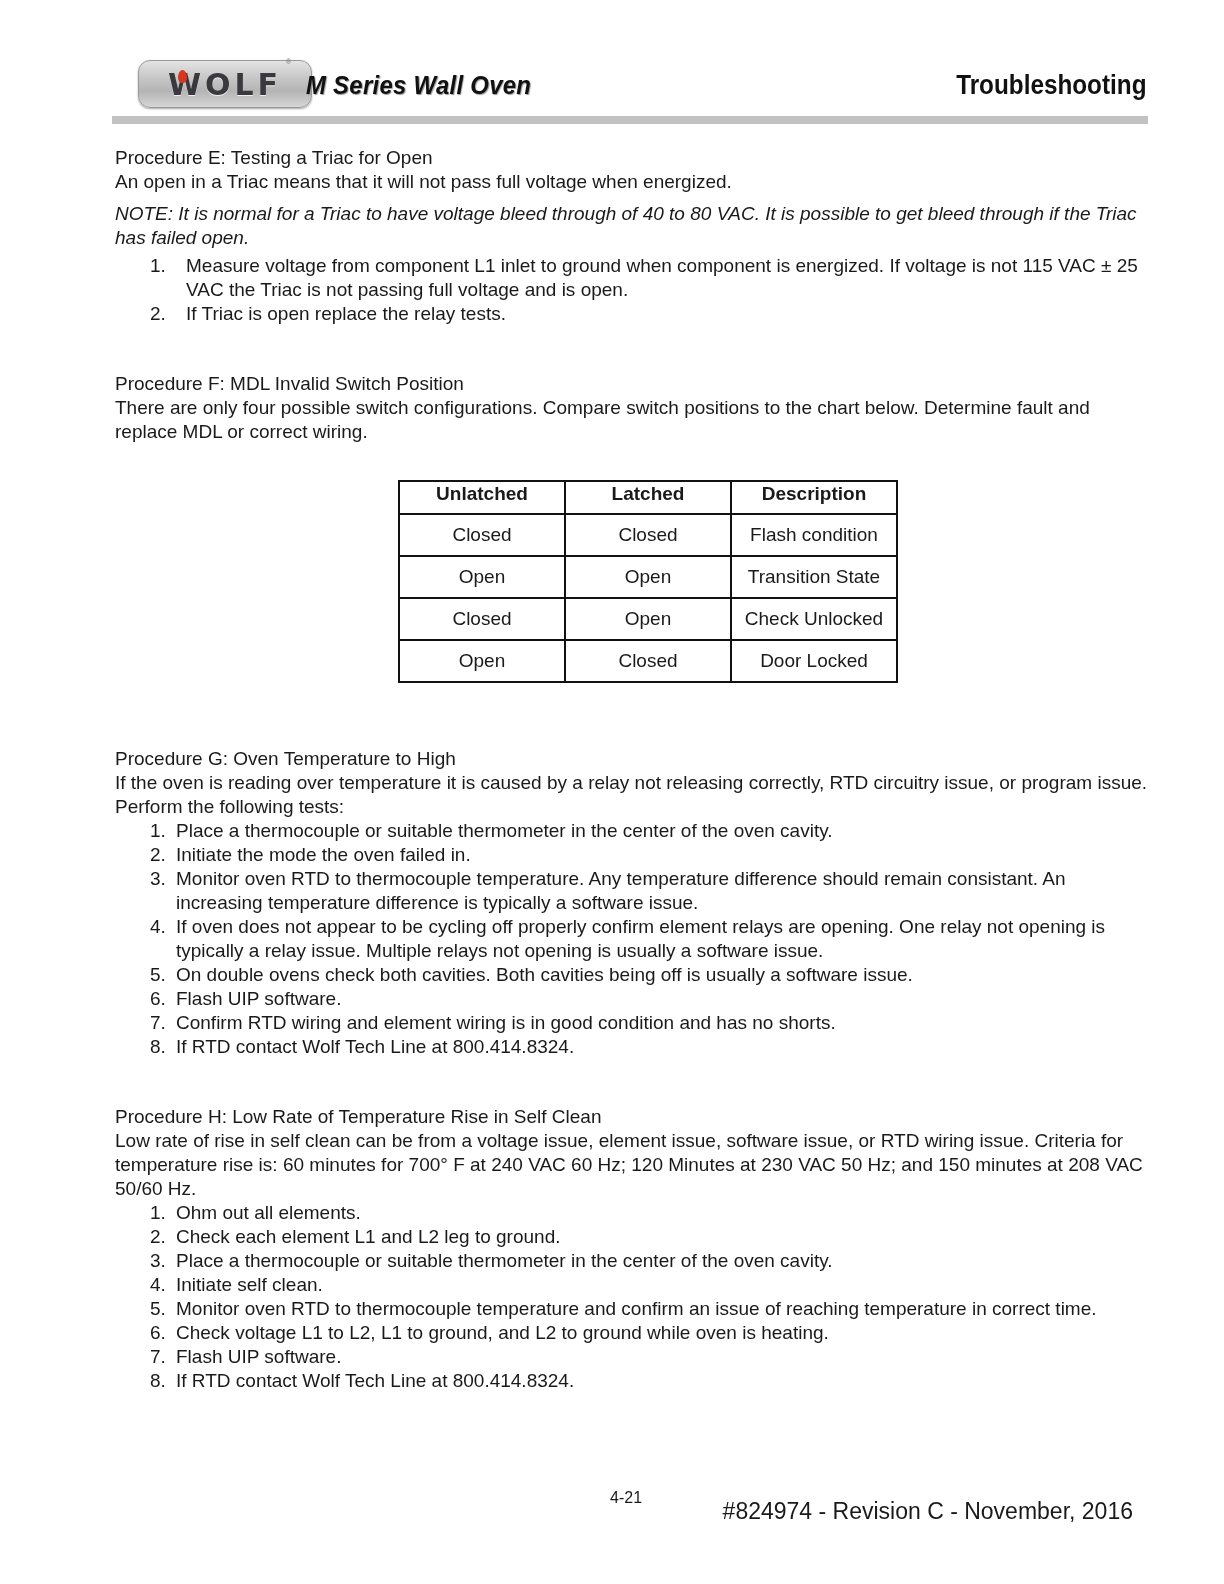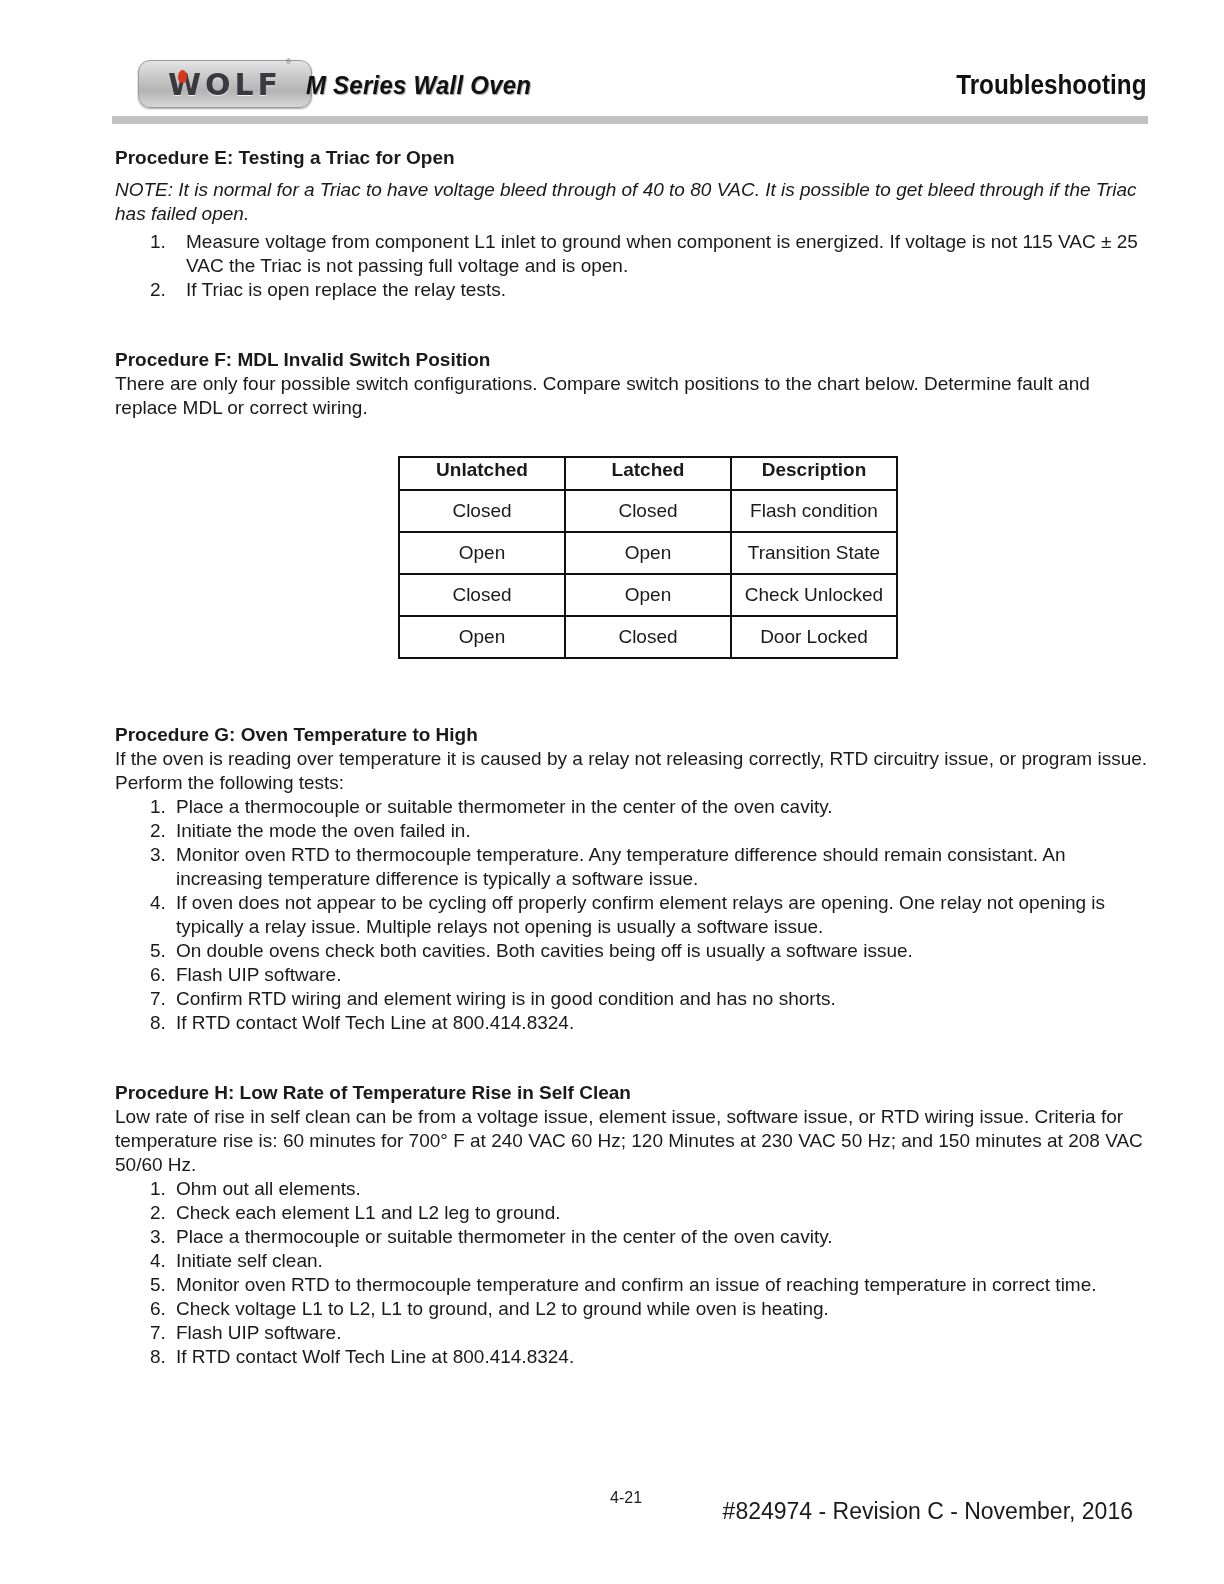--- a/index.html
+++ b/index.html
@@ -18,21 +18,21 @@
     .reg { position: absolute; left: 174px; top: 0; font-size: 7px; color: #777; }
     .series-title { position: absolute; left: 194px; top: 12px; font-size: 26px; font-weight: bold;
                     font-style: italic; color: #111; text-shadow: 1px 1px 1px #999; letter-spacing: 0.3px;
                     transform: scaleX(0.92); transform-origin: left center; white-space: nowrap; }
     .section-title { position: absolute; right: 2px; top: 12px; font-size: 27px; font-weight: bold;
                      color: #111; transform: scaleX(0.9); transform-origin: right center; white-space: nowrap; }
     .header-rule { position: absolute; left: 112px; top: 116px; width: 1036px; height: 8px; background: #c2c2c2; }
 
     .content { position: absolute; left: 115px; top: 146px; width: 1040px; font-size: 19px; line-height: 24px; }
     .content p { margin: 0; }
-    .proc-title { font-weight: bold; }
+    .proc-title { font-weight: normal; }
     .note { font-style: italic; margin-top: 8px !important; }
     .note b { font-weight: normal; text-align: right; }
     ol { margin: 4px 0 0 0; padding: 0; list-style: none; }
     ol li { position: relative; }
     .listE li { padding-left: 71px; }
     .listE .num { position: absolute; left: 35px; }
     .listG li, .listH li { padding-left: 61px; }
     .listG .num, .listH .num { position: absolute; left: 35px; }
     .gap-large { height: 46px; }
     .gap-table { height: 36px; }
@@ -60,20 +60,21 @@
   <span class="reg">®</span>
   <div class="series-title">M Series Wall Oven</div>
   <div class="section-title">Troubleshooting</div>
 </div>
 <div class="header-rule"></div>
 
 <div class="content">
 
   <section>
     <p class="proc-title">Procedure E:  Testing a Triac for Open</p>
+    <p>An open in a Triac means that it will not pass full voltage when energized.</p>
     <p class="note"><b>NOTE:</b><span>  It is normal for a Triac to have voltage bleed through of 40 to 80 VAC.  It is possible to get bleed through if the Triac has failed open.</span></p>
     <ol class="listE">
       <li><span class="num">1.</span><span>Measure voltage from component L1 inlet to ground when component is energized.  If voltage is not 115 VAC ± 25 VAC the Triac is not passing full voltage and is open.</span></li>
       <li><span class="num">2.</span><span>If Triac is open replace the relay tests.</span></li>
     </ol>
   </section>
 
   <div class="gap-large"></div>
 
   <section>

